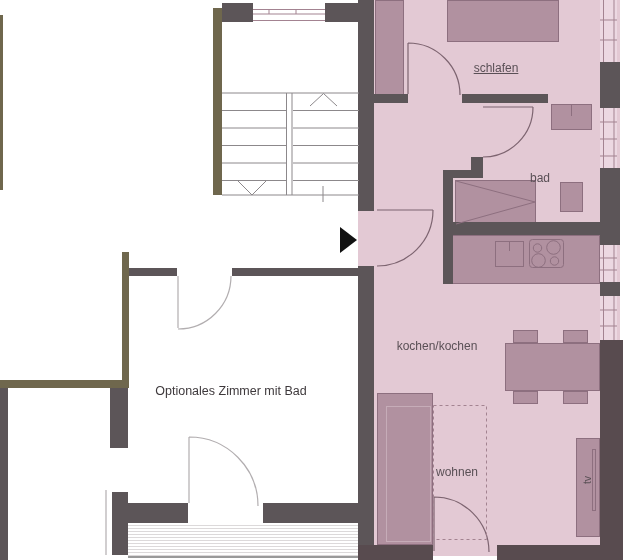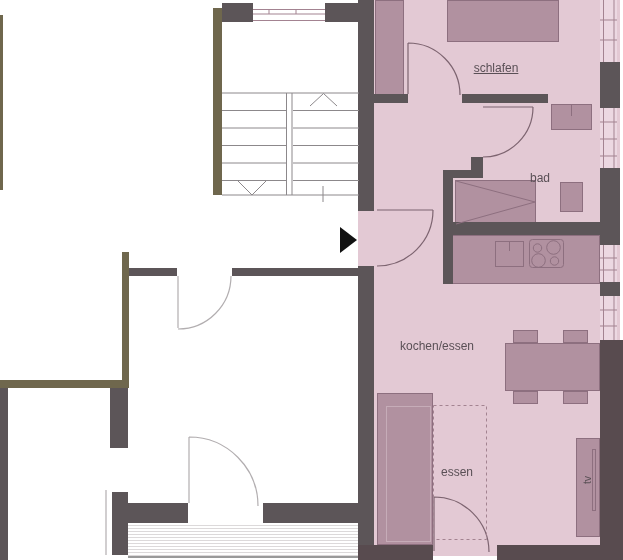--- a/index.html
+++ b/index.html
@@ -145,17 +145,18 @@
     <path class="ln-fix" d="M571.5,104 V116"></path>
     <rect class="ln-soft" x="386.5" y="406.5" width="44" height="135"></rect>
     <rect class="ln-win" x="433.5" y="405.5" width="53" height="134" stroke-dasharray="3,3"></rect>
     <rect class="ln-fix" x="592.5" y="449.5" width="3" height="61"></rect>
 
     <polygon points="340,227 340,253 357,240" fill="var(--entrance-arrow)"></polygon>
   </svg>
 
   <div class="abs lbl z5" style="left:496px;top:68px;text-decoration:underline;">schlafen</div>
   <div class="abs lbl z5" style="left:540px;top:150px;margin-top:28px;">bad</div>
-  <div class="abs lbl z5" style="left:437px;top:346px;">kochen/essen</div>
-  <div class="abs lbl z5" style="left:457px;top:472px;">essen</div>
+  <div class="abs lbl z5" style="left:437px;top:346px;">kochen/kochen</div>
+  <div class="abs lbl z5" style="left:457px;top:472px;">wohnen</div>
   <div class="abs lbl lbl-tv z5" style="left:587px;top:480px;">tv</div>
+  <div class="abs lbl lbl-strong z5" style="left:231px;top:391px;">Optionales Zimmer mit Bad</div>
 
 </div>
 
 </body></html>

